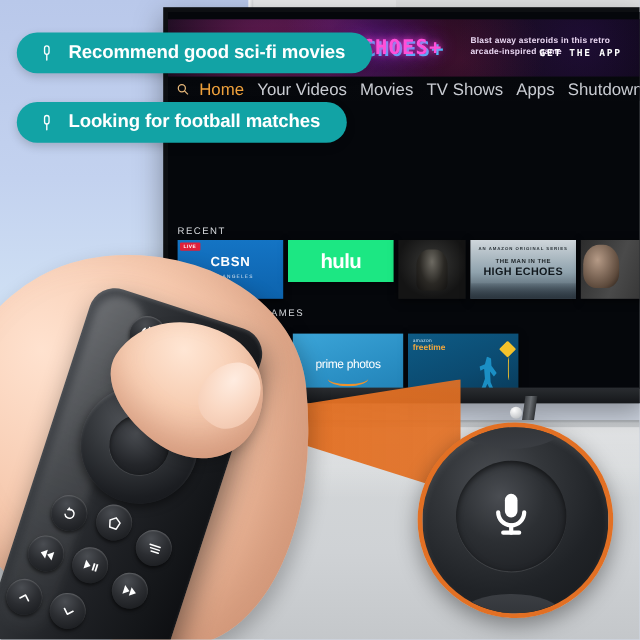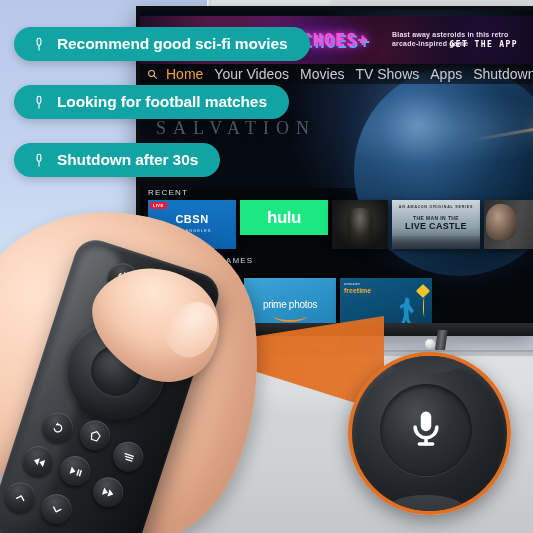--- a/index.html
+++ b/index.html
@@ -327,26 +327,20 @@
 
   <div class="wall-blue"></div>
   <div class="wall-white"></div>
   <div class="wall-white2"></div>
   <div class="wall-edge"></div>
   <div class="floor-strip"></div>
 
   <div class="tv">
     <div class="tv-screen">
 
-      <div class="hero">
-        <div class="planet"></div>
-        <div class="comet"></div>
-        <div class="comet2"></div>
-        <div class="salvation">SALVATION</div>
-      </div>
 
       <div class="ad">
         <div class="ad-noise"></div>
         <div class="ad-logo">ECHOES+</div>
         <div class="ad-copy">Blast away asteroids in this retro arcade-inspired game</div>
         <div class="ad-cta">GET THE APP</div>
       </div>
 
       <div class="navbar">
         <span class="nav-search">
@@ -376,21 +370,21 @@
               <span class="hl">hulu</span>
             </div>
         </div>
         <div class="tile t-got" style="width:56px;height:49px;">
           <div class="fig"></div>
         </div>
         <div class="tile t-hc" style="width:88px;height:49px;">
           <div class="skyline"></div>
           <div class="hc1">AN AMAZON ORIGINAL SERIES</div>
           <div class="hc2">THE MAN IN THE</div>
-          <div class="hc3">LIVE CASTLE</div>
+          <div class="hc3">HIGH ECHOES</div>
         </div>
         <div class="tile t-ball" style="width:88px;height:49px;">
           <div class="face"></div>
 
         </div>
       </div>
 
       <div class="row-label" style="left:8px;top:246px;">YOUR APPS &amp; GAMES</div>
       <div class="tiles" style="left:8px;top:268px;">
         <div class="tile t-music" style="width:92px;height:52px;">
@@ -535,23 +529,14 @@
   <div class="bubble b1">
     <span class="mic-glyph">
       <svg viewBox="0 0 24 24" width="16" height="19">
         <rect x="9.2" y="2.6" width="5.6" height="10.6" rx="2.8" fill="none" stroke="#fff" stroke-width="1.7"></rect>
         <line x1="12" y1="13.4" x2="12" y2="20.4" stroke="#fff" stroke-width="1.7" stroke-linecap="round"></line>
       </svg>
     </span>
     <span class="txt">Recommend good sci-fi movies</span>
   </div>
 
-  <div class="bubble b3">
-    <span class="mic-glyph">
-      <svg viewBox="0 0 24 24" width="16" height="19">
-        <rect x="9.2" y="2.6" width="5.6" height="10.6" rx="2.8" fill="none" stroke="#fff" stroke-width="1.7"></rect>
-        <line x1="12" y1="13.4" x2="12" y2="20.4" stroke="#fff" stroke-width="1.7" stroke-linecap="round"></line>
-      </svg>
-    </span>
-    <span class="txt">Shutdown after 30s</span>
-  </div>
 
 </div>
 
 </body></html>

